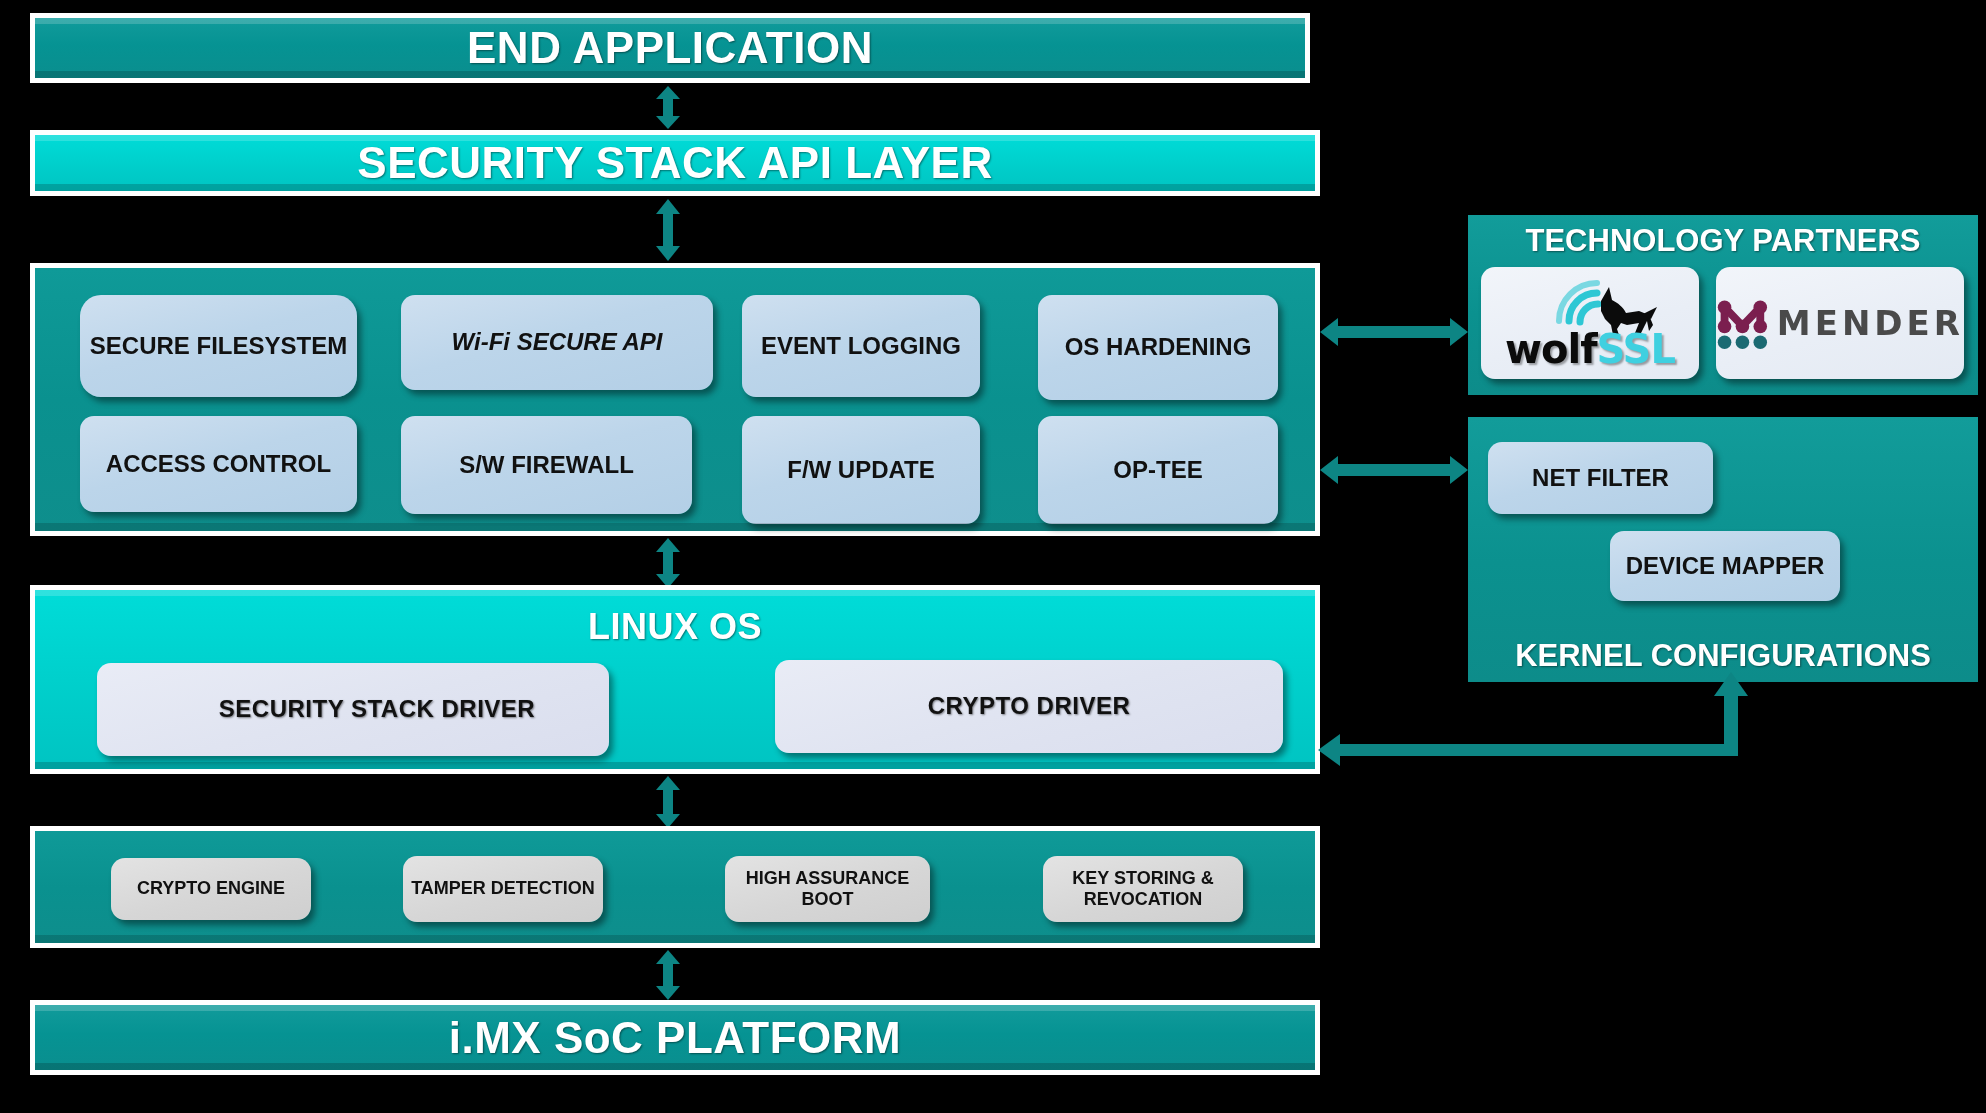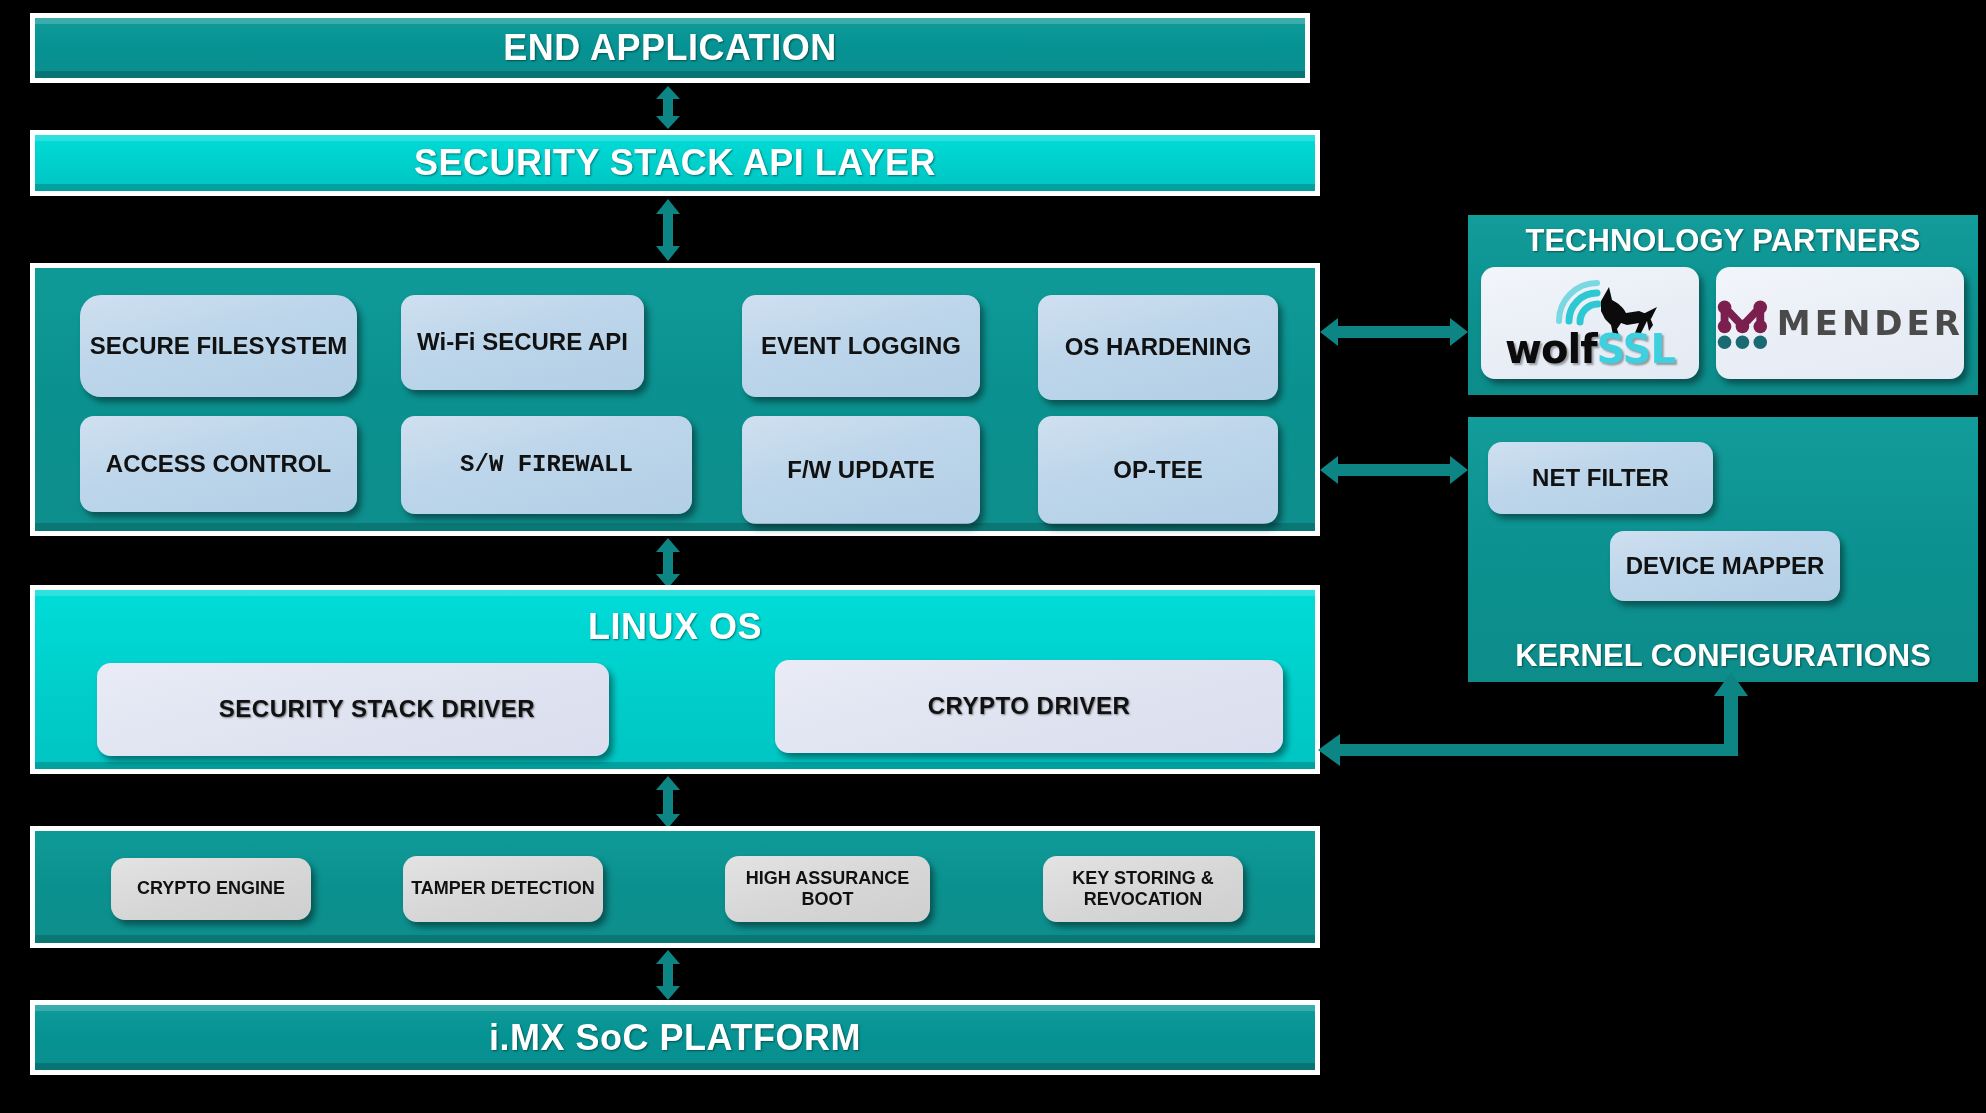--- a/index.html
+++ b/index.html
@@ -67,21 +67,21 @@
     position:absolute;left:0;right:0;text-align:center;
     color:#ffffff;font-weight:bold;
     text-shadow:1px 1px 2px rgba(0,0,0,.45);
   }
 
   
   .arrow{position:absolute;}
   .arrow svg{display:block;overflow:visible;}
 
   
-  .t-xl{font-size:36px;}
+  .t-xl{font-size:44px;}
   .t-lg{font-size:31px;}
   .t-md{font-size:24px;}
   .t-xs{font-size:18px;}
 
   
   .wolf-wrap{position:relative;width:100%;height:100%;}
   .wolf-text{
     position:absolute;left:0;right:0;bottom:10px;text-align:center;
     font-size:40px;font-weight:bold;font-family:"DejaVu Sans",sans-serif;
     letter-spacing:-1px;line-height:1;
@@ -123,34 +123,34 @@
       <polygon points="18,0 30,15 6,15" fill="#0d8584"></polygon>
       <polygon points="18,62 6,47 30,47" fill="#0d8584"></polygon>
     </svg>
   </div>
 
   <div class="panel" style="left:30px;top:263px;width:1290px;height:273px;">
 
     <div class="chip blue t-md" style="left:45px;top:27px;width:277px;height:102px;border-radius:21px;">
       <span>SECURE FILESYSTEM</span>
     </div>
-    <div class="chip blue t-md" style="left:366px;top:27px;width:243px;height:95px;">
+    <div class="chip blue t-md" style="left:366px;top:27px;width:312px;height:95px;font-style:italic;">
       <span>Wi-Fi SECURE API</span>
     </div>
     <div class="chip blue t-md" style="left:707px;top:27px;width:238px;height:102px;">
       <span>EVENT LOGGING</span>
     </div>
     <div class="chip blue t-md" style="left:1003px;top:27px;width:240px;height:105px;">
       <span>OS HARDENING</span>
     </div>
 
     <div class="chip blue t-md" style="left:45px;top:148px;width:277px;height:96px;">
       <span>ACCESS CONTROL</span>
     </div>
-    <div class="chip blue t-md" style="left:366px;top:148px;width:291px;height:98px;font-family:Liberation Mono, monospace;">
+    <div class="chip blue t-md" style="left:366px;top:148px;width:291px;height:98px;">
       <span>S/W FIREWALL</span>
     </div>
     <div class="chip blue t-md" style="left:707px;top:148px;width:238px;height:108px;">
       <span>F/W UPDATE</span>
     </div>
     <div class="chip blue t-md" style="left:1003px;top:148px;width:240px;height:108px;">
       <span>OP-TEE</span>
     </div>
   </div>
 

